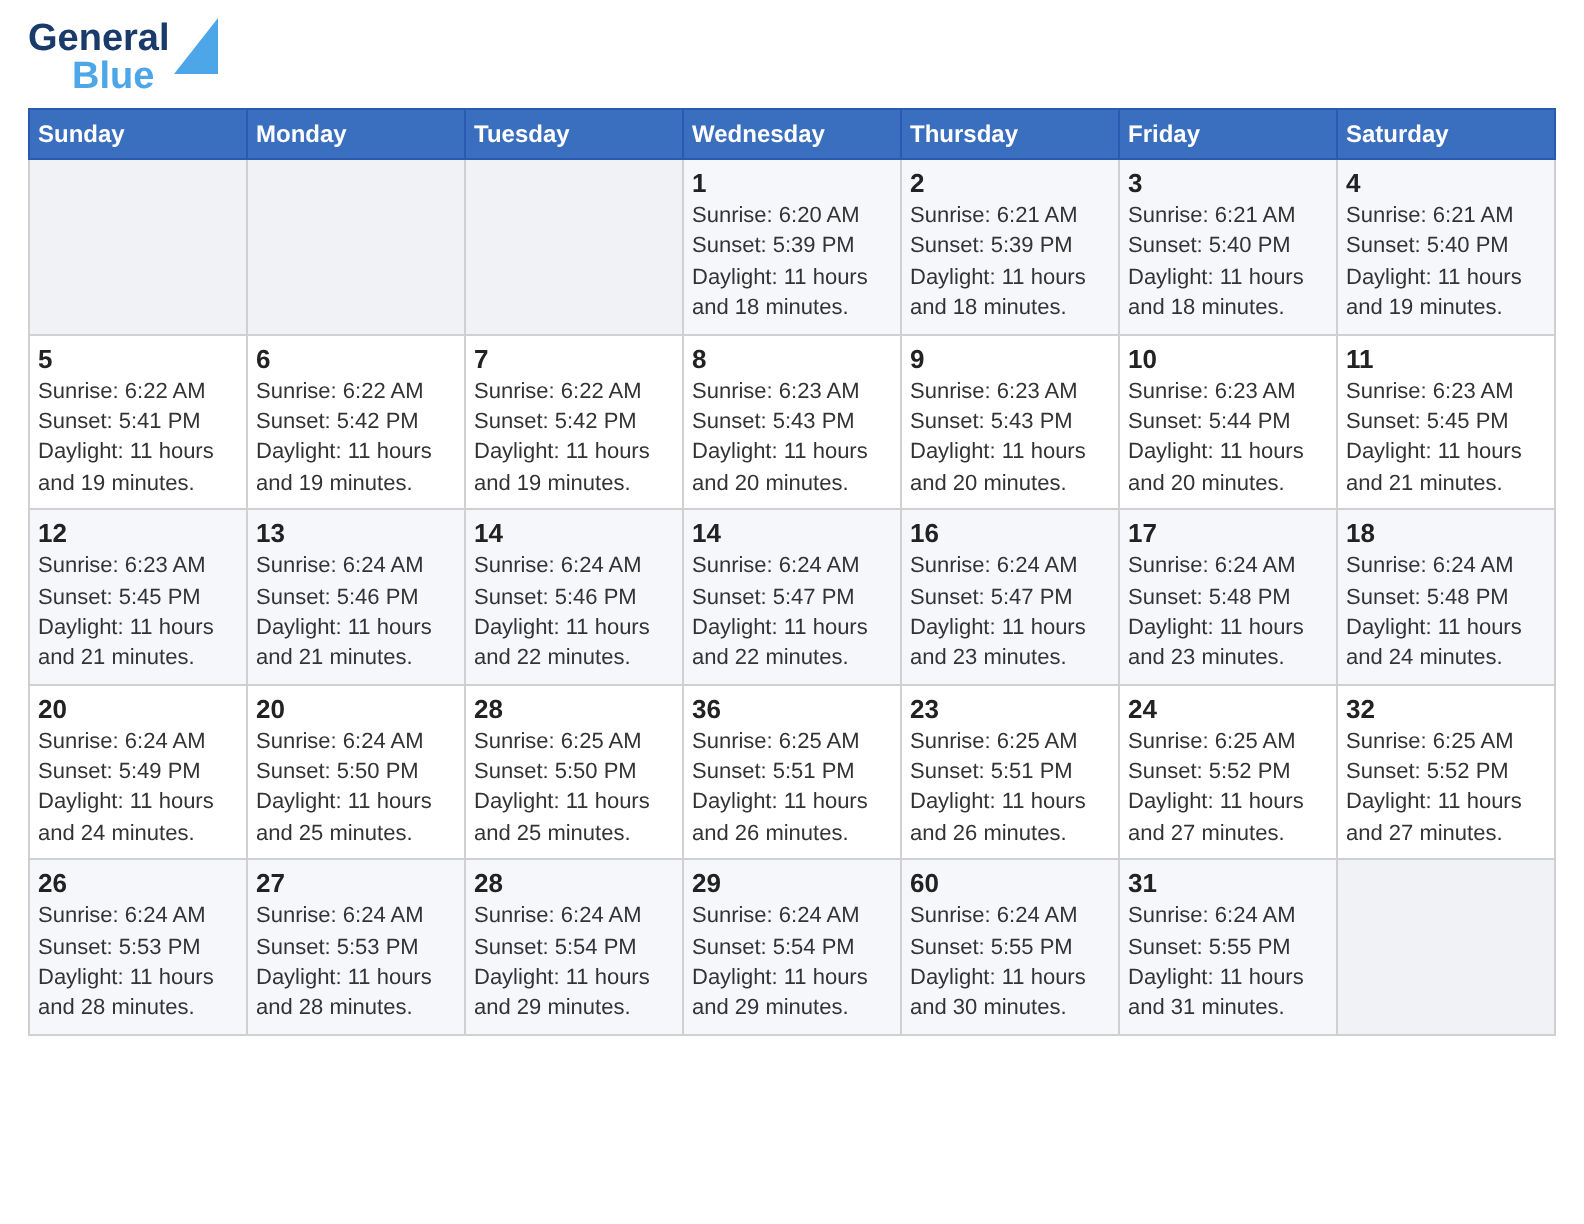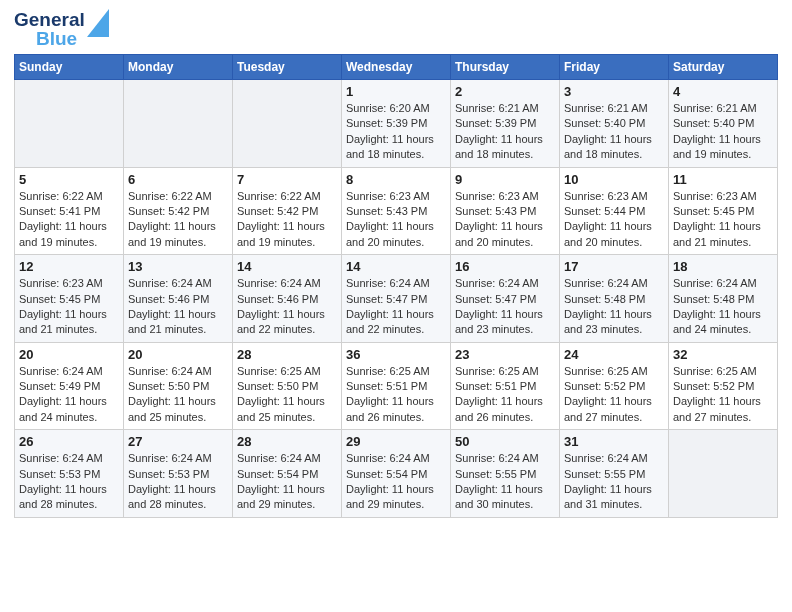--- a/index.html
+++ b/index.html
@@ -247,21 +247,21 @@
           </td>
           <td>
             <span class="day-number">28</span>
             <div class="cell-text">Sunrise: 6:24 AM<br>Sunset: 5:54 PM<br>Daylight: 11 hours and 29 minutes.</div>
           </td>
           <td>
             <span class="day-number">29</span>
             <div class="cell-text">Sunrise: 6:24 AM<br>Sunset: 5:54 PM<br>Daylight: 11 hours and 29 minutes.</div>
           </td>
           <td>
-            <span class="day-number">50</span>
+            <span class="day-number">60</span>
             <div class="cell-text">Sunrise: 6:24 AM<br>Sunset: 5:55 PM<br>Daylight: 11 hours and 30 minutes.</div>
           </td>
           <td>
             <span class="day-number">31</span>
             <div class="cell-text">Sunrise: 6:24 AM<br>Sunset: 5:55 PM<br>Daylight: 11 hours and 31 minutes.</div>
           </td>
           <td class="empty-cell"></td>
         </tr>
       </tbody>
   </table>

